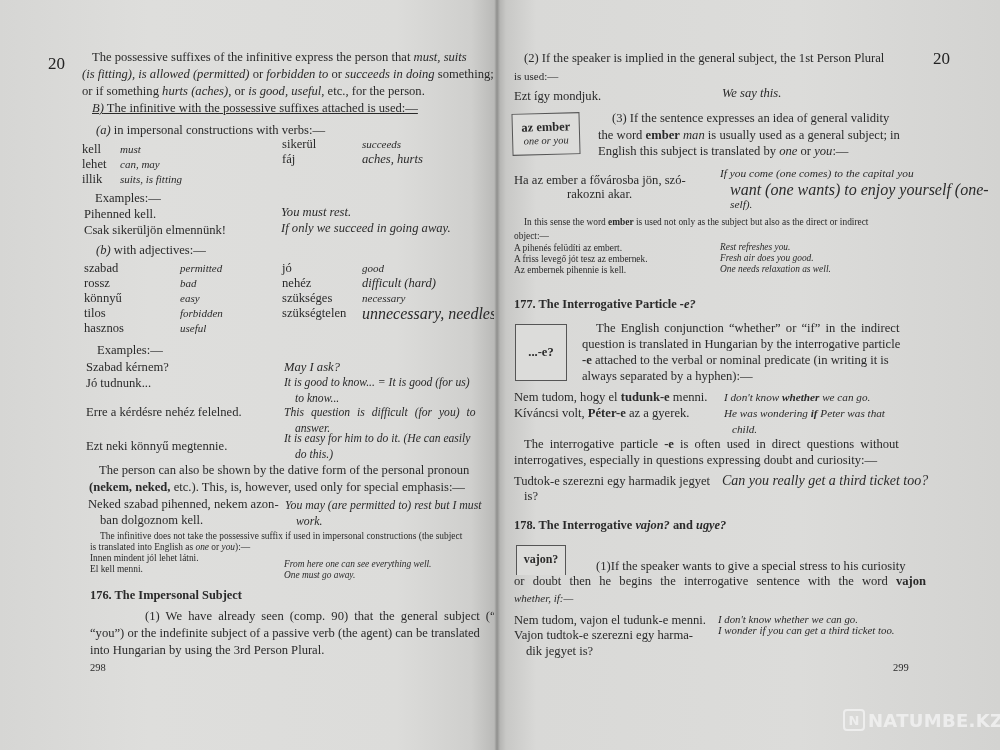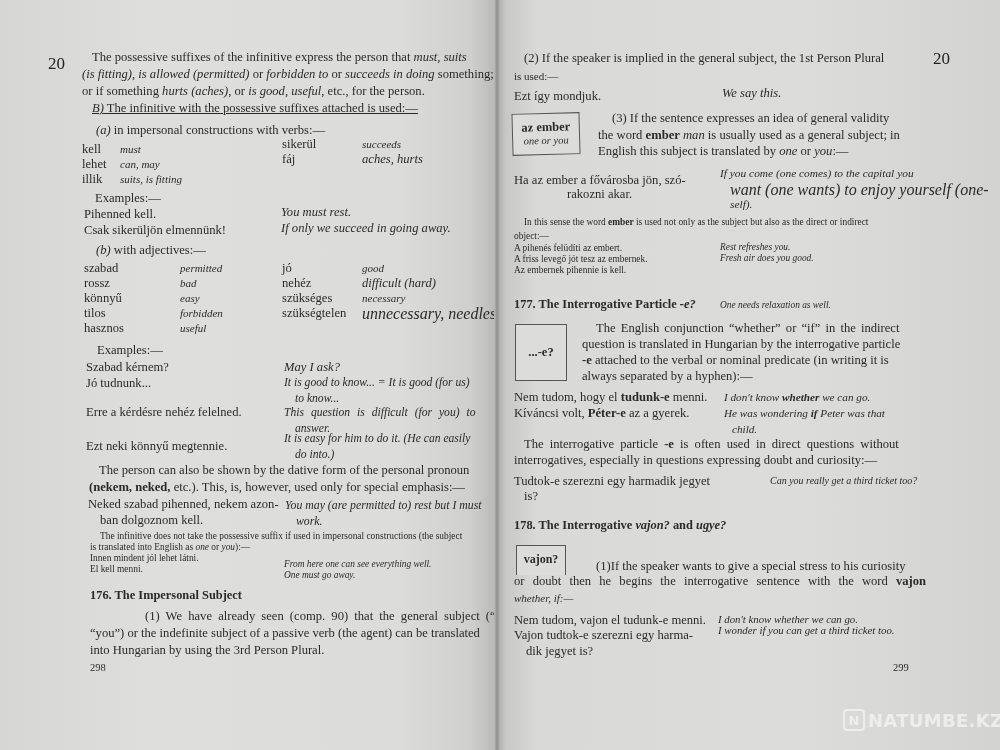--- a/index.html
+++ b/index.html
@@ -108,21 +108,21 @@
     <div class="abs t" style="left:86px;top:359px;">Szabad kérnem?</div>
     <div class="abs t i" style="left:284px;top:359px;">May I ask?</div>
     <div class="abs t" style="left:86px;top:375px;">Jó tudnunk...</div>
     <div class="abs t i" style="left:284px;top:374px;font-size:11.6px;">It is good to know... = It is good (for us)</div>
     <div class="abs t i" style="left:295px;top:390px;font-size:11.6px;">to know...</div>
     <div class="abs t" style="left:86px;top:404px;">Erre a kérdésre nehéz felelned.</div>
     <div class="abs t i" style="left:284px;top:404px;font-size:11.6px;word-spacing:4px;">This question is difficult (for you) to</div>
     <div class="abs t i" style="left:295px;top:420px;font-size:11.6px;">answer.</div>
     <div class="abs t" style="left:86px;top:430px;margin-top:8px;">Ezt neki könnyű megtennie.</div>
     <div class="abs t i" style="left:284px;top:430px;font-size:11.6px;">It is easy for him to do it. (He can easily</div>
-    <div class="abs t i" style="left:295px;top:446px;font-size:11.6px;">do into.)</div>
+    <div class="abs t i" style="left:295px;top:446px;font-size:11.6px;">do this.)</div>
 
     <div class="abs t" style="left:99px;top:462px;">The person can also be shown by the dative form of the personal pronoun</div>
     <div class="abs t" style="left:89px;top:479px;"><b>(nekem, neked,</b><span> etc.). This, is, however, used only for special emphasis:—</span></div>
     <div class="abs t" style="left:88px;top:496px;">Neked szabad pihenned, nekem azon-</div>
     <div class="abs t" style="left:100px;top:512px;">ban dolgoznom kell.</div>
     <div class="abs t i" style="left:285px;top:497px;font-size:11.8px;">You may (are permitted to) rest but I must</div>
     <div class="abs t i" style="left:296px;top:513px;font-size:11.8px;">work.</div>
 
     <div class="abs small" style="left:100px;top:531px;">The infinitive does not take the possessive suffix if used in impersonal constructions (the subject</div>
     <div class="abs small" style="left:90px;top:542px;">is translated into English as <i>one</i> or <i>you</i>):—</div>
@@ -162,21 +162,21 @@
     <div class="abs t i" style="left:234px;top:181px;font-size:16px;">want (one wants) to enjoy yourself (one-</div>
     <div class="abs t i" style="left:234px;top:196px;font-size:11.4px;">self).</div>
 
     <div class="abs small" style="left:28px;top:217px;"><span>In this sense the word </span><b>ember</b><span> is used not only as the subject but also as the direct or indirect</span></div>
     <div class="abs small" style="left:18px;top:231px;">object:—</div>
     <div class="abs small" style="left:18px;top:243px;">A pihenés felüdíti az embert.</div>
     <div class="abs small" style="left:18px;top:254px;">A friss levegő jót tesz az embernek.</div>
     <div class="abs small" style="left:18px;top:265px;">Az embernek pihennie is kell.</div>
     <div class="abs small i" style="left:224px;top:242px;">Rest refreshes you.</div>
     <div class="abs small i" style="left:224px;top:253px;">Fresh air does you good.</div>
-    <div class="abs small i" style="left:224px;top:264px;margin-top:36px;">One needs relaxation as well.</div>
+    <div class="abs small i" style="left:224px;top:264px;">One needs relaxation as well.</div>
 
     <div class="abs h" style="left:18px;top:297px;">177. The Interrogative Particle <i>-e?</i></div>
 
     <div class="box" style="left:19px;top:324px;width:52px;height:57px;line-height:55px;">
       <span class="b">...-e?</span>
     </div>
 
     <div class="abs t" style="left:100px;top:320px;word-spacing:2px;">The English conjunction “whether” or “if” in the indirect</div>
     <div class="abs t" style="left:86px;top:336px;">question is translated in Hungarian by the interrogative particle</div>
     <div class="abs t" style="left:86px;top:352px;"><b>-e</b> attached to the verbal or nominal predicate (in writing it is</div>
@@ -185,21 +185,21 @@
     <div class="abs t" style="left:18px;top:389px;"><span>Nem tudom, hogy el </span><b>tudunk-e</b><span> menni.</span></div>
     <div class="abs t i" style="left:228px;top:389px;font-size:11.2px;"><span>I don't know </span><b>whether</b><span> we can go.</span></div>
     <div class="abs t" style="left:18px;top:405px;"><span>Kíváncsi volt, </span><b>Péter-e</b><span> az a gyerek.</span></div>
     <div class="abs t i" style="left:228px;top:405px;font-size:11.2px;"><span>He was wondering </span><b>if</b><span> Peter was that</span></div>
     <div class="abs t i" style="left:236px;top:421px;font-size:11.2px;">child.</div>
 
     <div class="abs t" style="left:28px;top:436px;word-spacing:3px;">The interrogative particle <b>-e</b> is often used in direct questions without</div>
     <div class="abs t" style="left:18px;top:452px;">interrogatives, especially in questions expressing doubt and curiosity:—</div>
     <div class="abs t" style="left:18px;top:473px;">Tudtok-e szerezni egy harmadik jegyet</div>
     <div class="abs t" style="left:28px;top:488px;">is?</div>
-    <div class="abs t i" style="left:226px;top:472px;font-size:10px;margin-left:48px;">Can you really get a third ticket too?</div>
+    <div class="abs t i" style="left:226px;top:472px;font-size:14px;">Can you really get a third ticket too?</div>
 
     <div class="abs h" style="left:18px;top:518px;"><span>178. The Interrogative </span><i>vajon?</i><span> and </span><i>ugye?</i></div>
 
     <div class="box" style="left:20px;top:545px;width:50px;height:30px;border-bottom:none;line-height:26px;">
       <span class="b" style="font-size:12px;">vajon?</span>
     </div>
 
     <div class="abs t" style="left:100px;top:558px;text-align:center;">(1)If the speaker wants to give a special stress to his curiosity</div>
     <div class="abs t" style="left:18px;top:573px;word-spacing:5px;"><span>or doubt then he begins the interrogative sentence with the word </span><b>vajon</b></div>
     <div class="abs t i" style="left:18px;top:590px;font-size:11px;">whether, if:—</div>

